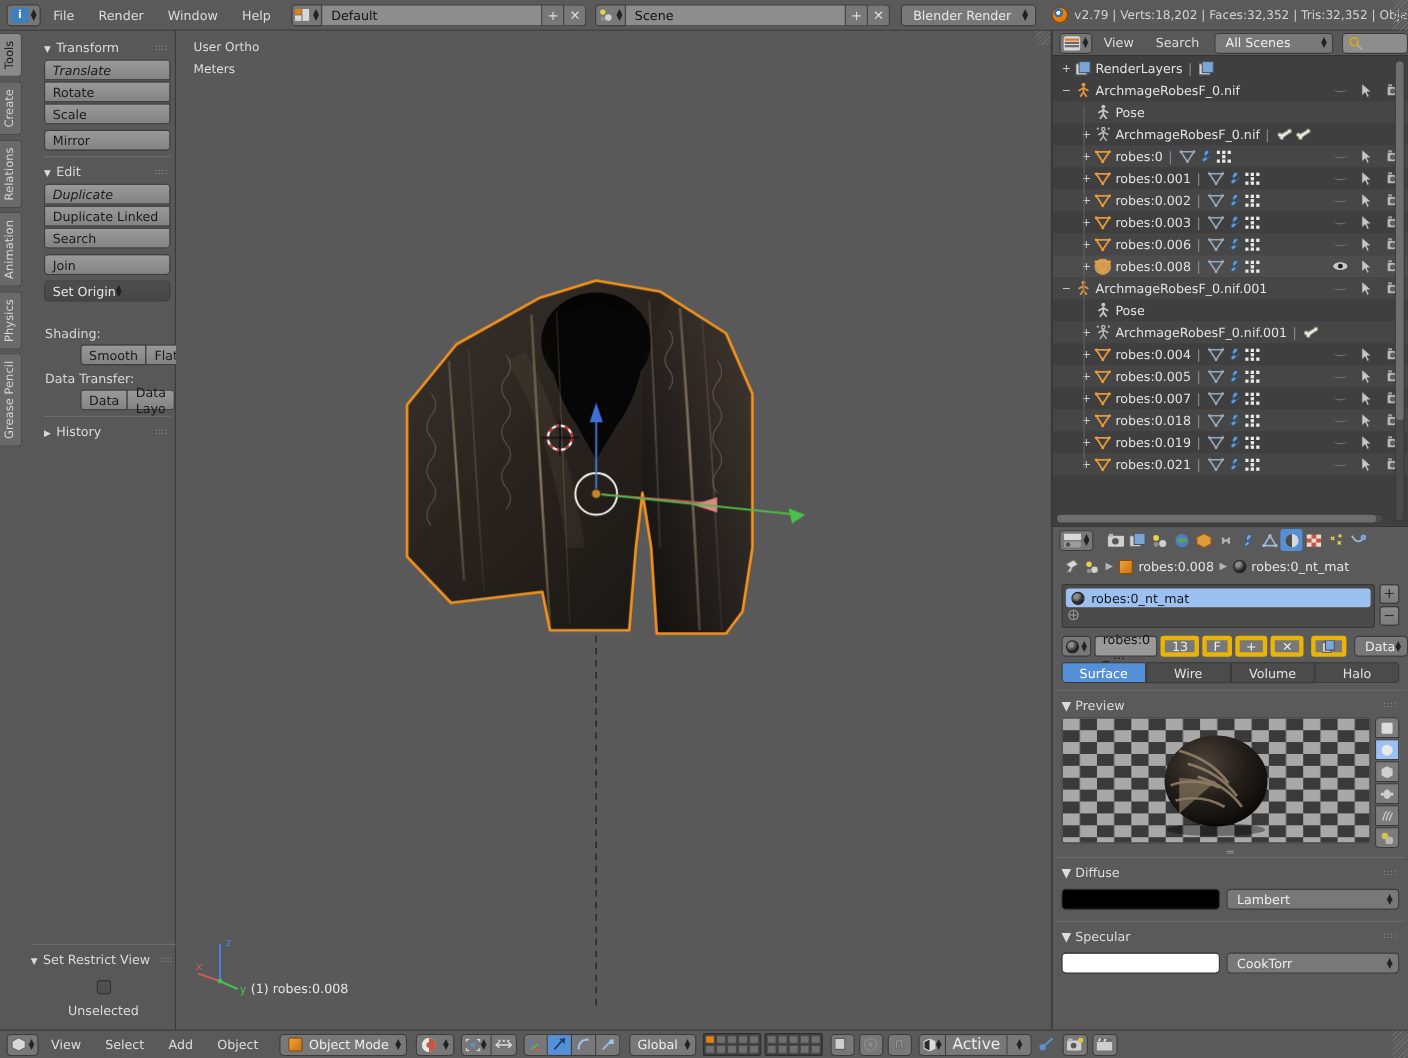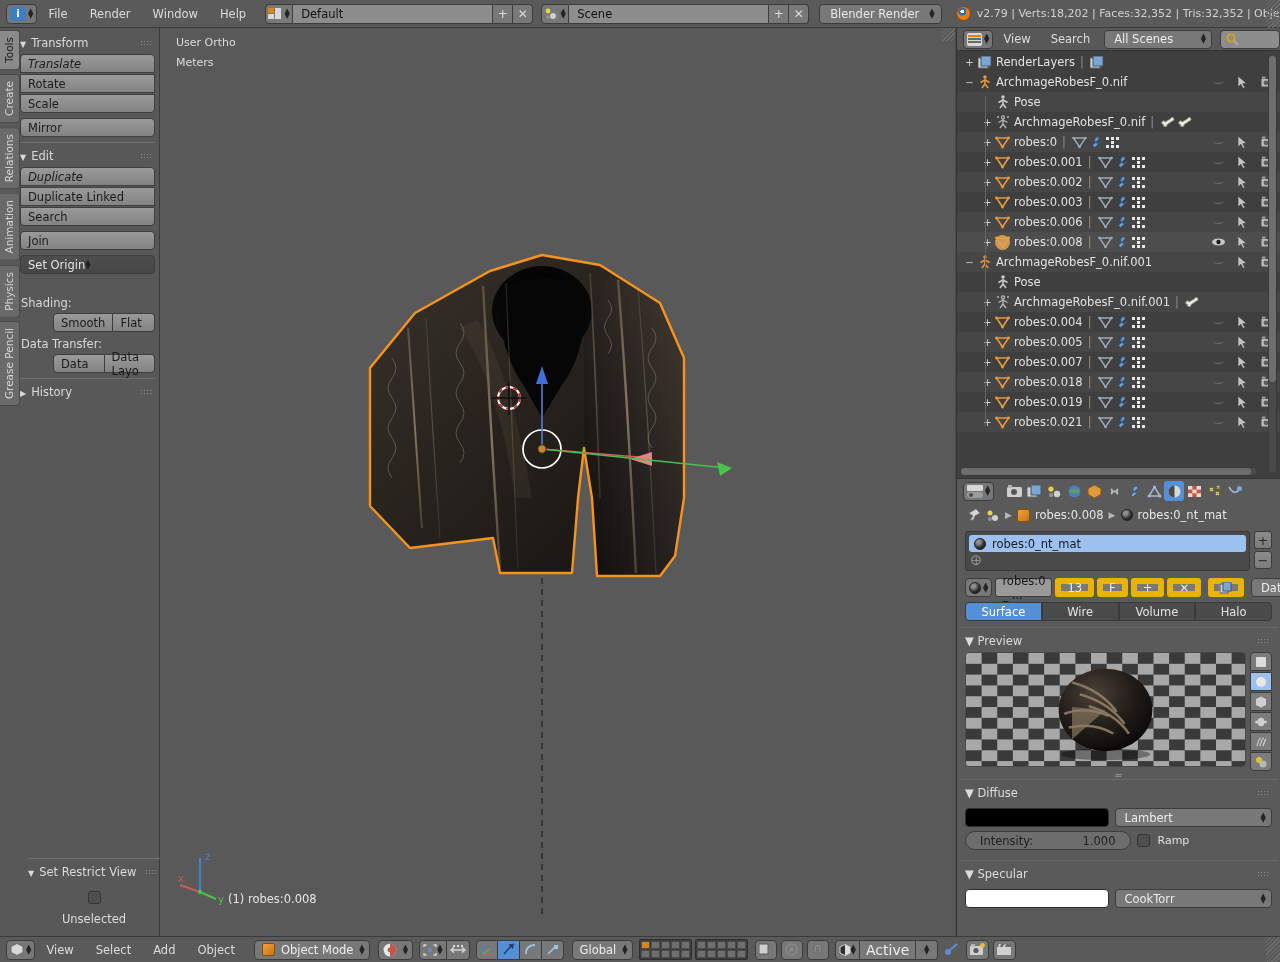--- a/index.html
+++ b/index.html
@@ -72,21 +72,21 @@
   }
   .vtabs { position:absolute; left:0; top:2px; width:20px; }
   .vtab {
     width:20px; margin-bottom:4px; background:#6a6a6a; border:1px solid #4a4a4a;
     border-right:none; border-radius:4px 0 0 4px;
     writing-mode:vertical-rl; transform:rotate(180deg);
     text-align:center; color:#d5d5d5; font-size:10.5px; padding:6px 3px;
     cursor:default;
   }
   .vtab.active { background:#8a8a8a; color:#1d1d1d; }
-  .tool-content { position:absolute; left:20px; top:0; width:140px; padding:6px 5px 0 0; }
+  .tool-content { position:absolute; left:20px; top:0; width:140px; padding:6px 5px 0 20px; }
   .panel-hdr {
     display:flex; align-items:center; justify-content:space-between;
     color:#dadada; font-size:11.5px; padding:2px 2px 4px 0; cursor:default;
   }
   .panel-hdr .tri { margin-right:5px; font-size:8px; }
   .grip { color:#9a9a9a; font-size:8px; letter-spacing:1px; }
   .btn {
     display:flex; align-items:center; height:19px;
     background:linear-gradient(#9a9a9a,#838383);
     border:1px solid #3e3e3e; color:#1b1b1b; font-size:11.5px;
@@ -234,21 +234,21 @@
   .nr-icon{
     height:19px; display:flex;align-items:center;gap:2px; background:#787878;
     border:1px solid #3c3c3c; border-radius:4px; padding:0 3px;
   }
   .nr-text{
     height:19px; background:#999; border:1px solid #3c3c3c; border-radius:3px;
     color:#151515; font-size:11.5px; display:flex; align-items:center; padding:0 6px;
     width:80px;
   }
   .nr-box{
-    height:19px; background:#787878; border:6px solid #eab308; border-radius:3px;
+    height:19px; background:#787878; border:4px solid #eab308; border-radius:3px;
     color:#ededed; font-size:11.5px; display:flex;align-items:center;justify-content:center;
     padding:0 6px;
   }
   .nr-data{
     height:19px; background:#787878;border:1px solid #3c3c3c;border-radius:4px;
     color:#ededed;font-size:11.5px;display:flex;align-items:center;
     justify-content:space-between; padding:0 5px 0 9px; width:76px; margin-left:4px;
   }
   .seg-tabs{ display:flex; margin:5px 8px 0 8px; }
   .seg{
@@ -1753,30 +1753,20 @@
     <div class="diff-row">
       <span class="colorswatch"></span>
       <span class="dropdown">
         <span>Lambert</span>
         <span class="spin">
             <span>▲</span>
             <span>▼</span>
           </span>
       </span>
     </div>
-    <div class="diff-row">
-      <span class="slider">
-        <span>Intensity:</span>
-        <span>1.000</span>
-      </span>
-      <span class="ramp-row">
-        <span class="checkbox"></span>
-        <span>Ramp</span>
-      </span>
-    </div>
 
     <div class="sec-rule" style="margin-top:10px;"></div>
     <div class="sec-hdr">
       <span><span class="tri">▼</span>
         <span>Specular</span></span>
       <span class="grip">∷∷</span>
     </div>
     <div class="diff-row">
       <span class="colorswatch white"></span>
       <span class="dropdown">

